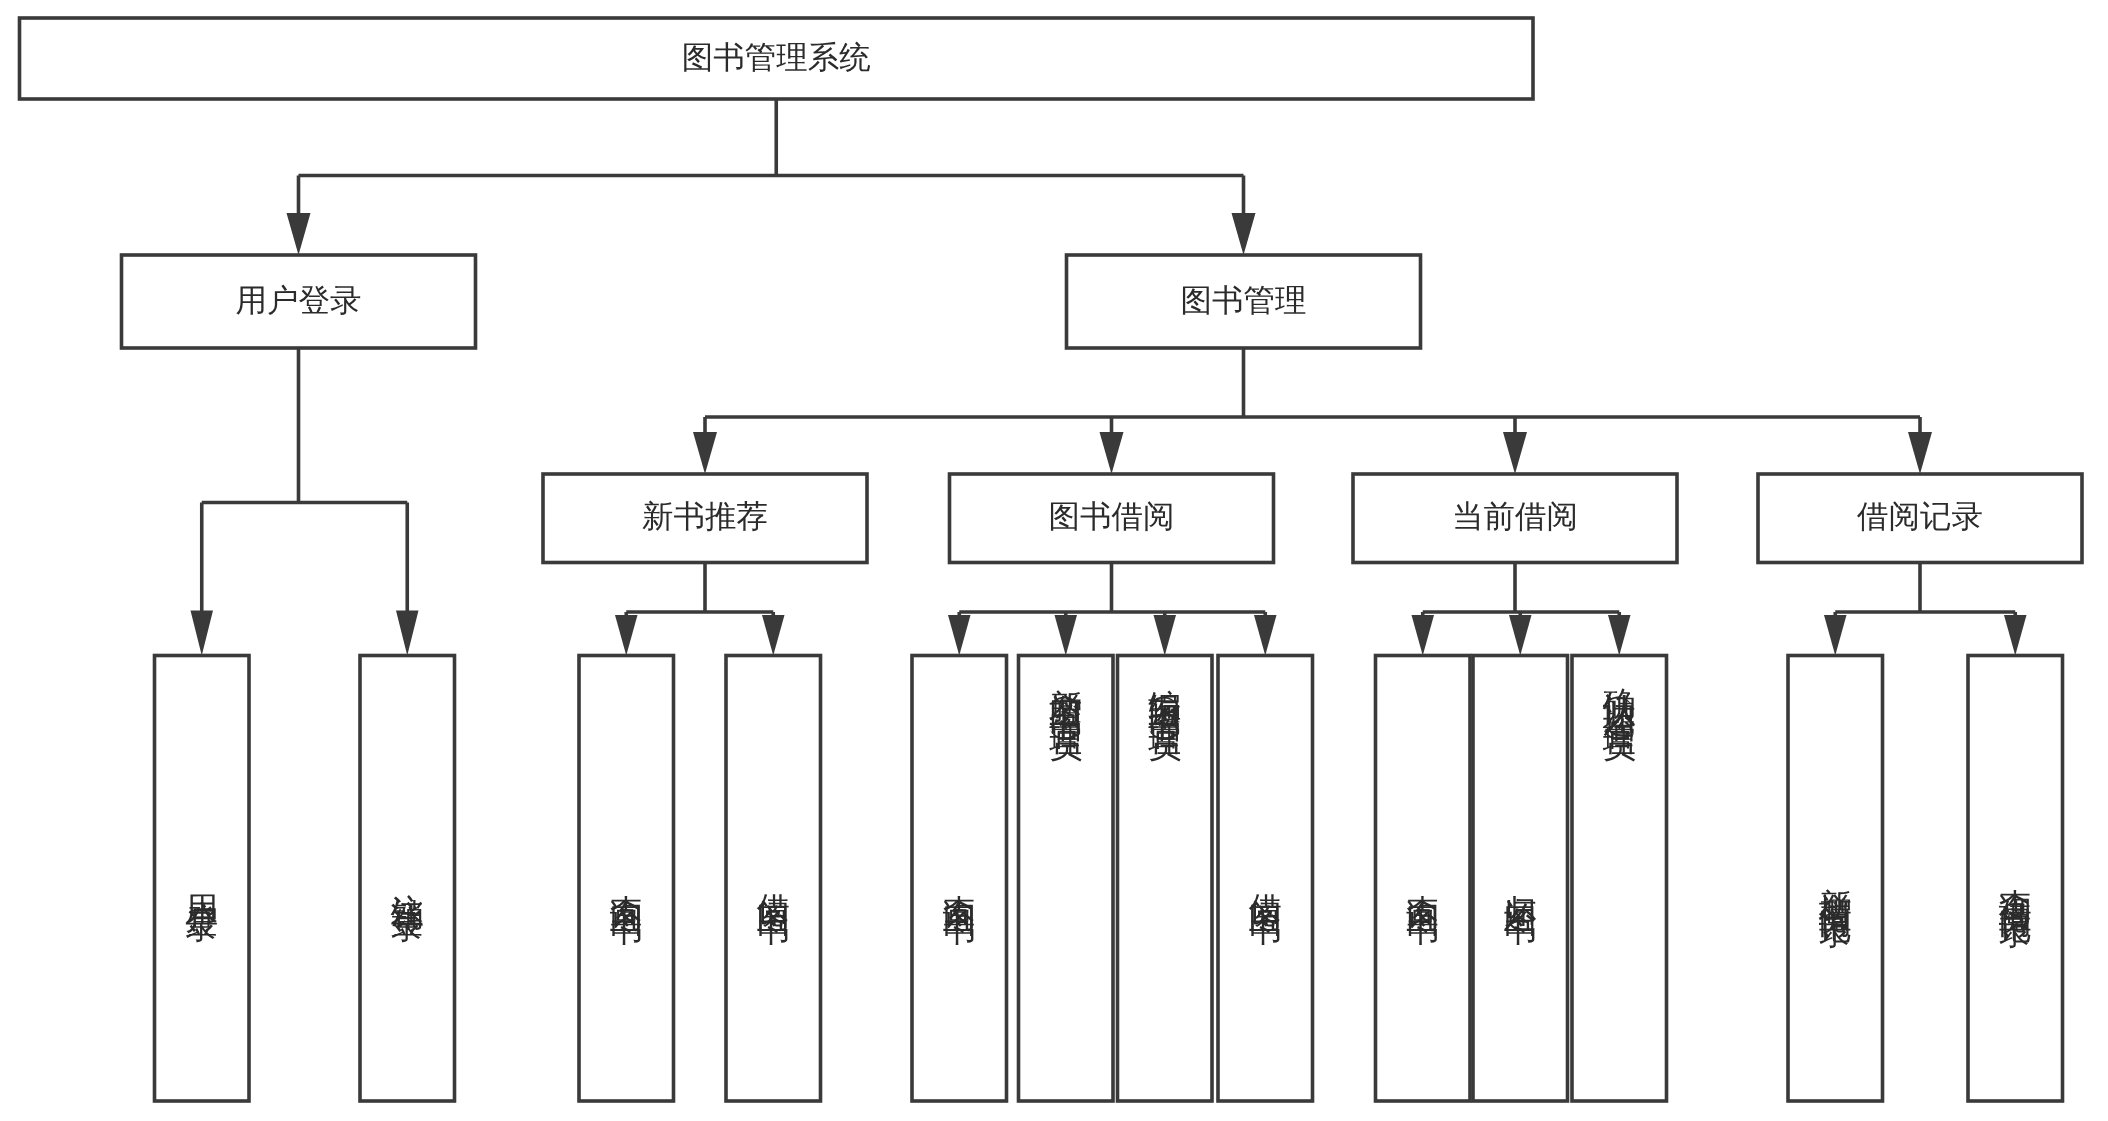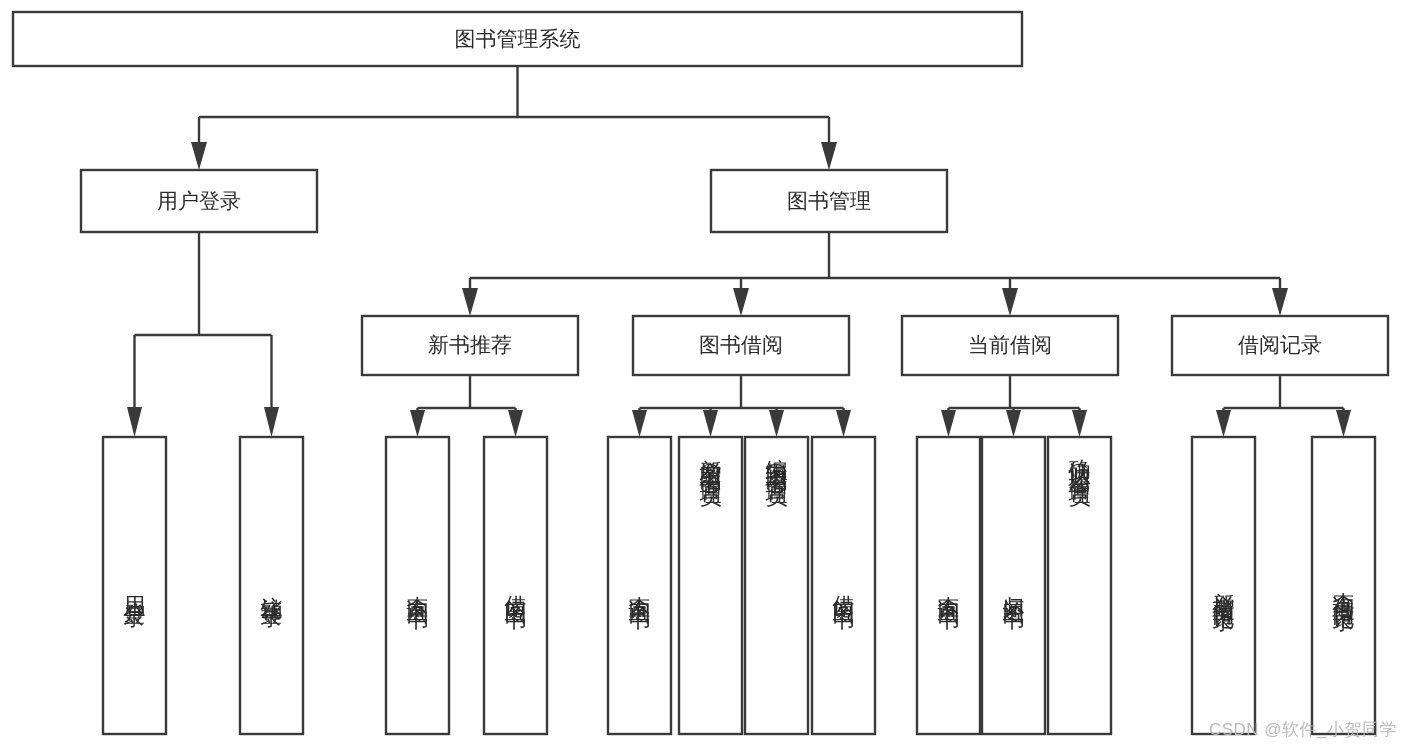--- a/index.html
+++ b/index.html
@@ -239,14 +239,13 @@
       <span style="writing-mode:vertical-rl;text-orientation:upright;font-size:22px;color:#2b2b2b;letter-spacing:4px;line-height:1;">确认归还（管理员）</span>
     </div>
     <div style="position:absolute;left:1192px;top:437px;width:63px;height:297px;display:flex;align-items:center;justify-content:center;">
       <span style="writing-mode:vertical-rl;text-orientation:upright;font-size:22px;color:#2b2b2b;letter-spacing:4px;line-height:1;">新增借阅记录</span>
     </div>
     <div style="position:absolute;left:1312px;top:437px;width:63px;height:297px;display:flex;align-items:center;justify-content:center;">
       <span style="writing-mode:vertical-rl;text-orientation:upright;font-size:22px;color:#2b2b2b;letter-spacing:4px;line-height:1;">查询借阅记录</span>
     </div>
   </div>
 
-  <div class="watermark">CSDN @软件_小贺同学</div>
 </div>
 
 </body></html>

